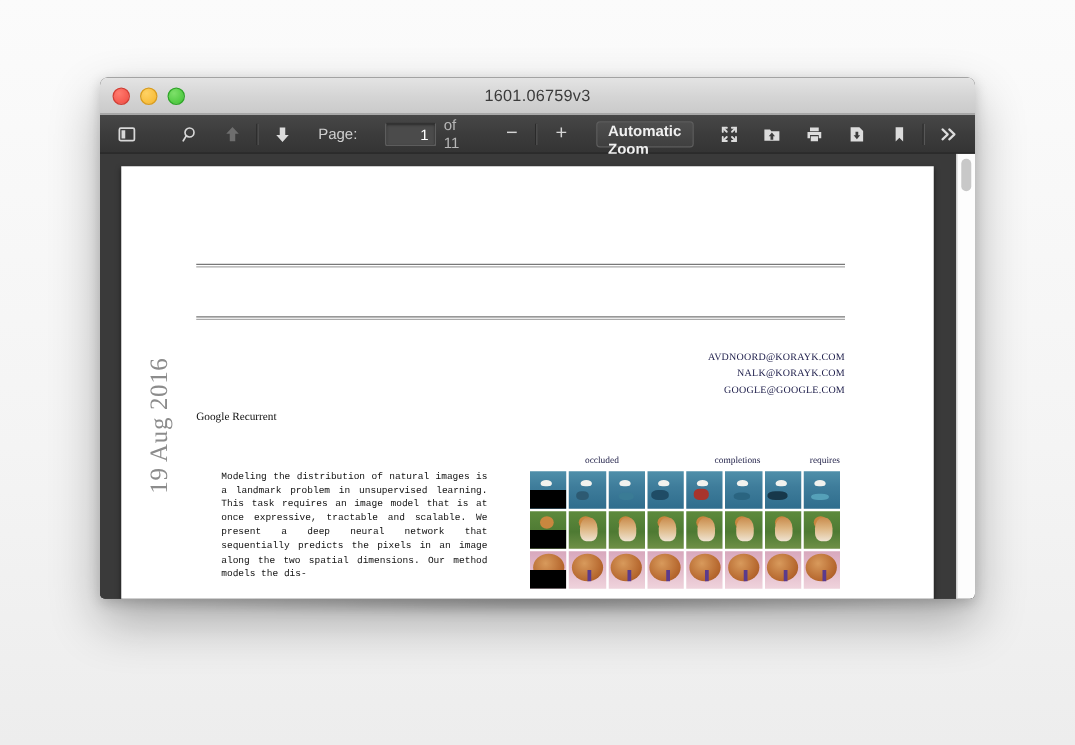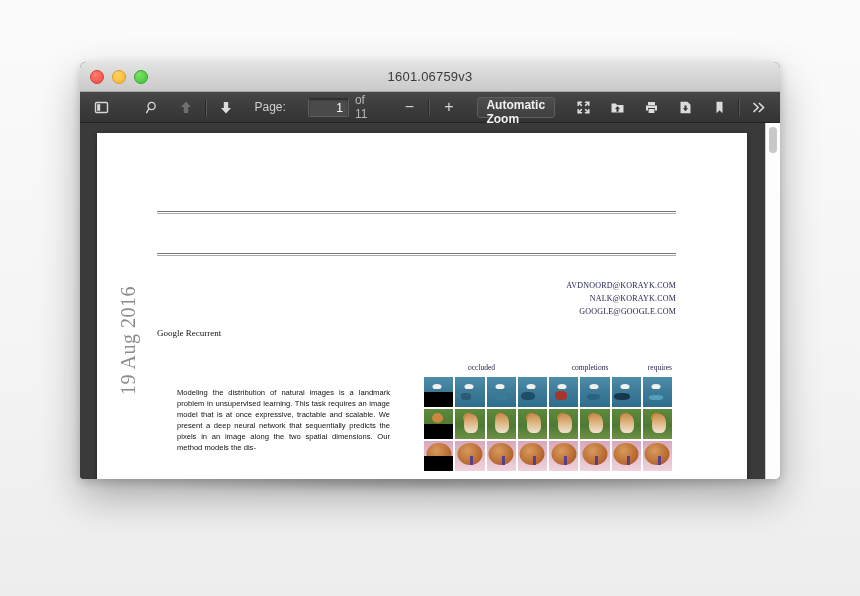--- a/index.html
+++ b/index.html
@@ -186,22 +186,22 @@
     font-size: 9px; color: #111;
   }
 
   .abstract-head {
     position: absolute; left: 80px; width: 210px; top: 238px;
     text-align: center;
     font-family: "Liberation Serif", serif;
     font-weight: bold; font-size: 10px; color: #000;
   }
   .abstract-body {
-    position: absolute; left: 80px; width: 213px; top: 254px;
-    font-family: Liberation Sans, sans-serif;
+    position: absolute; left: 80px; width: 213px; top: 244px;
+    font-family: Liberation Mono, monospace;
     font-size: 7.6px; line-height: 11.1px;
     color: #111;
     text-align: justify;
   }
 
   
   .figure { position: absolute; left: 327px; top: 230px; width: 248px; }
   .fig-labels {
     position: relative; height: 14px;
     font-family: "Liberation Serif", serif;

